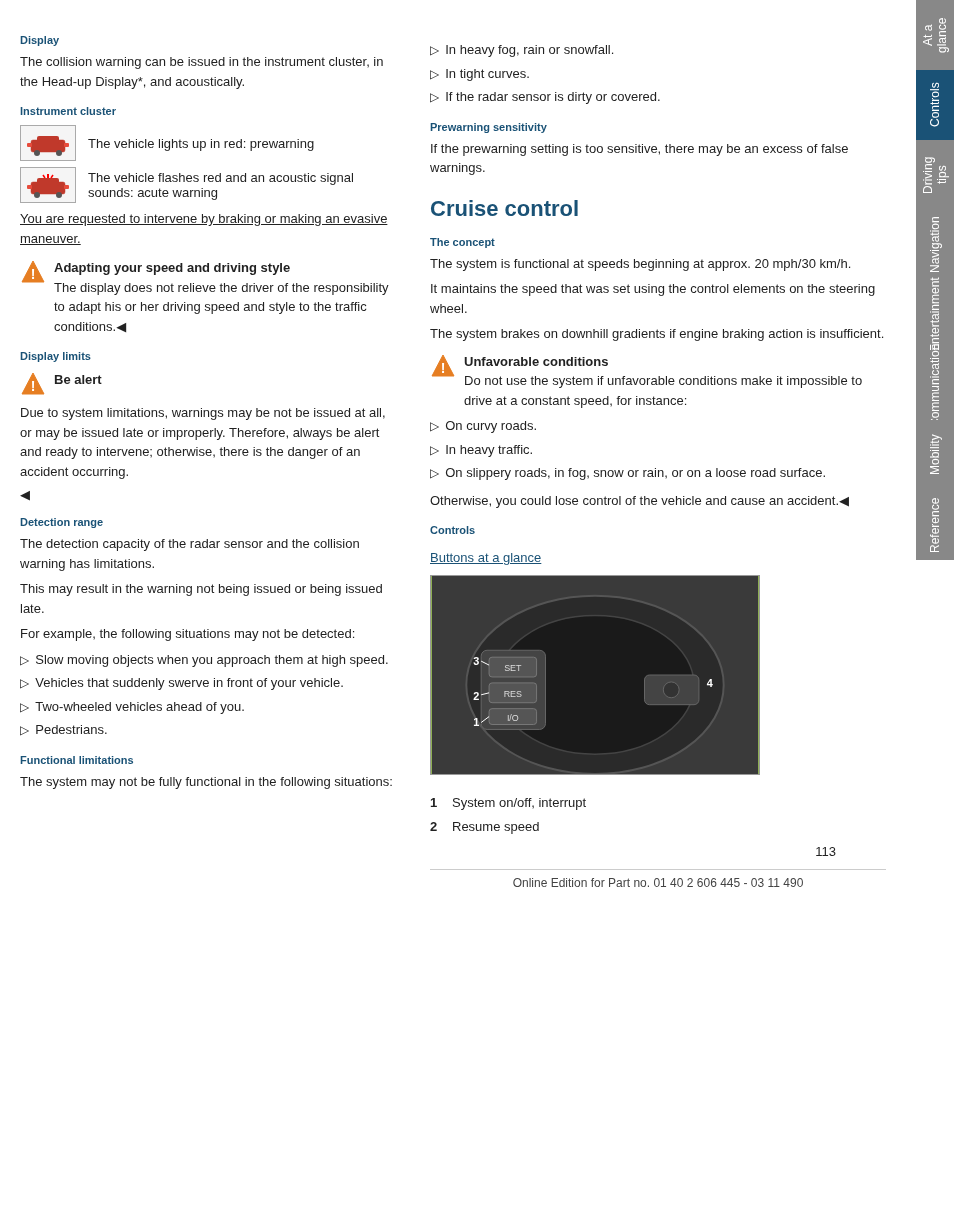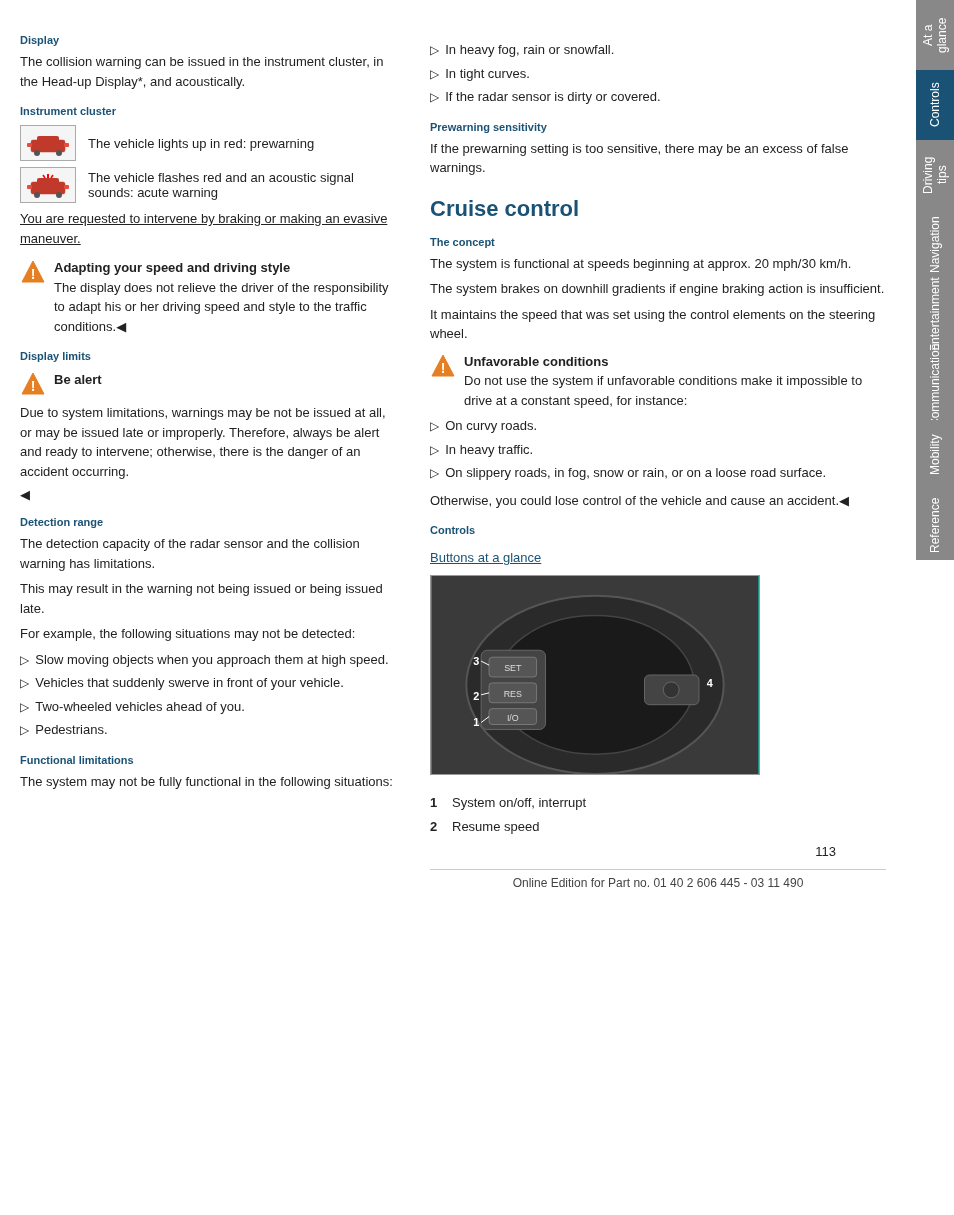--- a/index.html
+++ b/index.html
@@ -151,21 +151,21 @@
 
     .tab-inactive {
       background: #888;
     }
 
     
     .cruise-image {
       width: 100%;
       max-width: 330px;
       height: 200px;
-      background: #14b8a6;
+      background: #bef264;
       border: 1px solid #999;
       position: relative;
       margin: 10px 0 18px 0;
       overflow: hidden;
     }
 
     .cruise-image svg {
       width: 100%;
       height: 100%;
     }
@@ -319,22 +319,22 @@
         </li>
     </ul>
 
     <div class="section-title">Prewarning sensitivity</div>
     <p>If the prewarning setting is too sensitive, there may be an excess of false warnings.</p>
 
     <div class="big-title">Cruise control</div>
 
     <div class="section-title">The concept</div>
     <p>The system is functional at speeds beginning at approx. 20 mph/30 km/h.</p>
+    <p>It maintains the speed that was set using the control elements on the steering wheel.</p>
     <p>The system brakes on downhill gradients if engine braking action is insufficient.</p>
-    <p>It maintains the speed that was set using the control elements on the steering wheel.</p>
 
     <div class="warning-block">
       <svg class="warning-icon" viewBox="0 0 26 26">
         <polygon points="13,2 24,23 2,23" fill="#e67e22" stroke="#e67e22" stroke-width="1"></polygon>
         <text x="13" y="20" text-anchor="middle" fill="white" font-size="14" font-weight="bold">!</text>
       </svg>
       <div class="warning-text">
         <strong>Unfavorable conditions</strong><br>
         <span>Do not use the system if unfavorable conditions make it impossible to drive at a constant speed, for instance:</span>
       </div>

